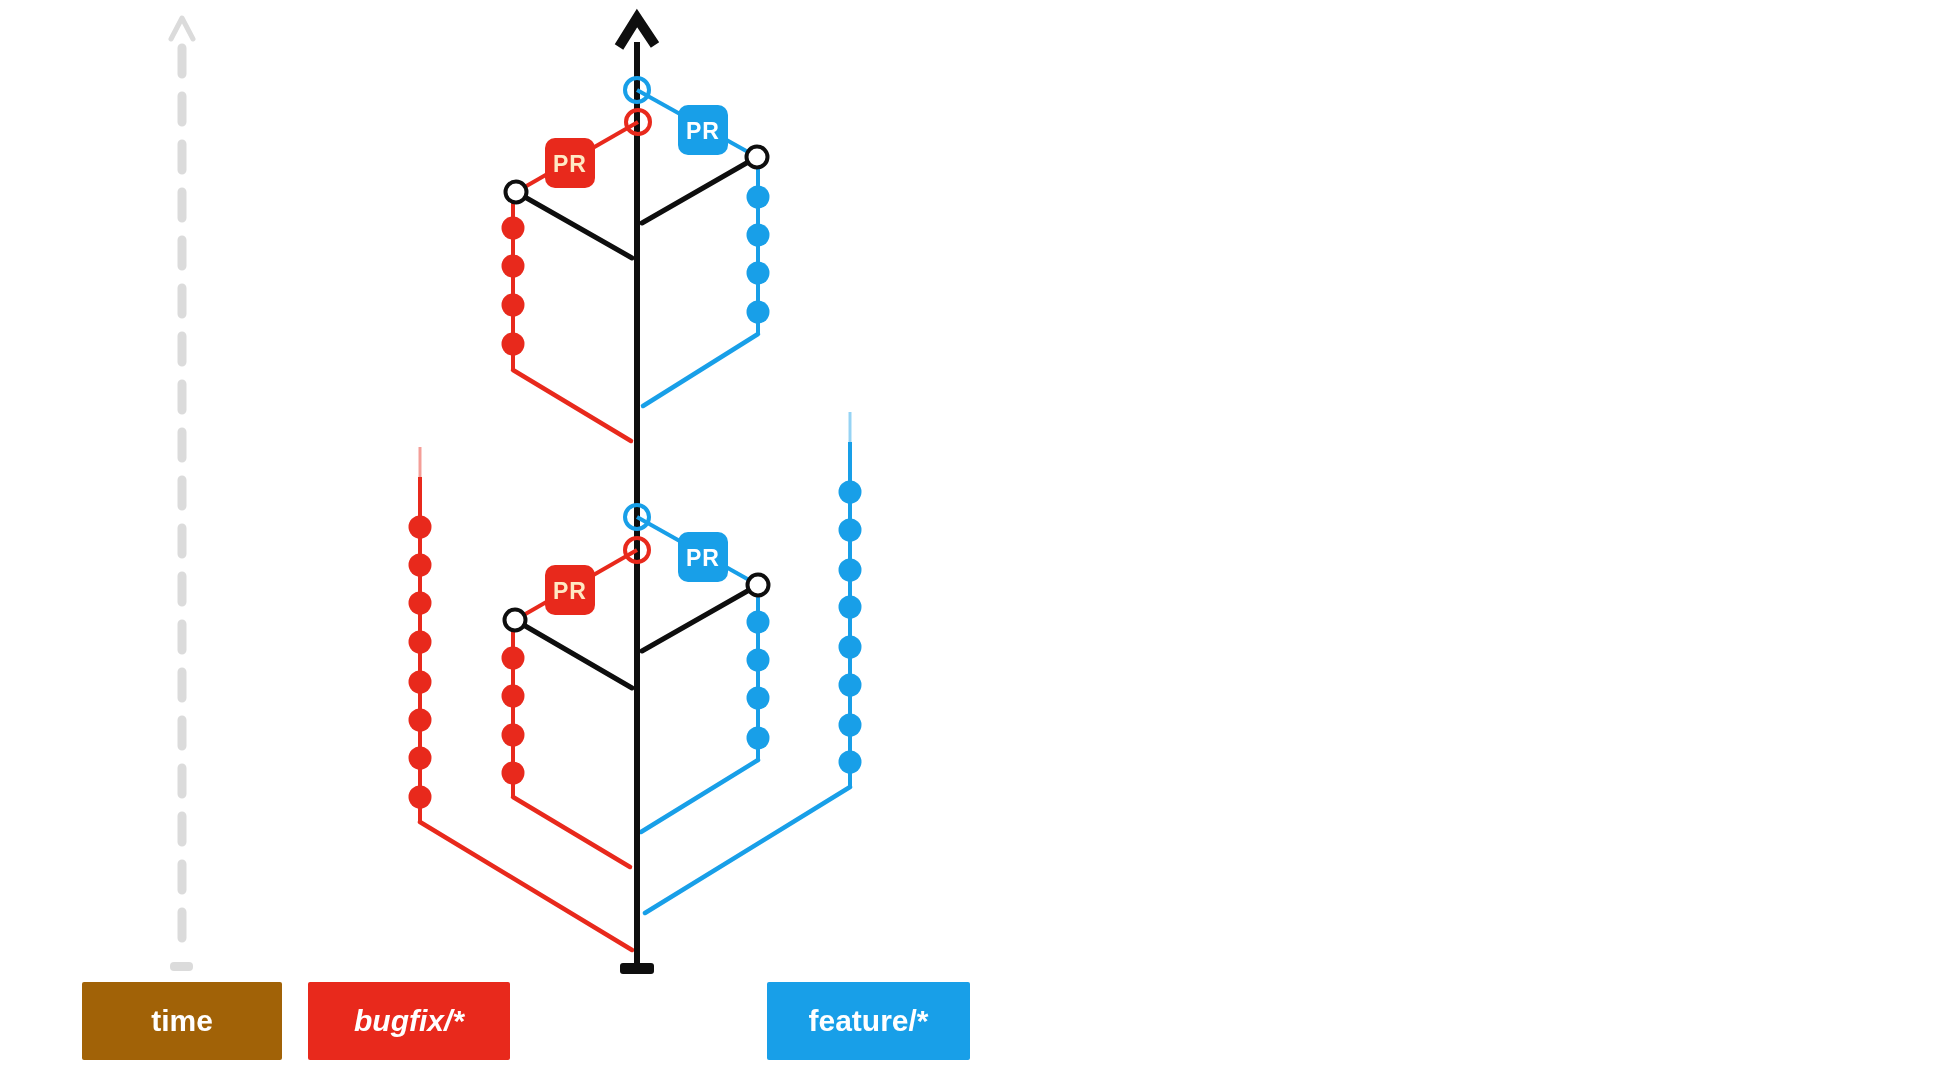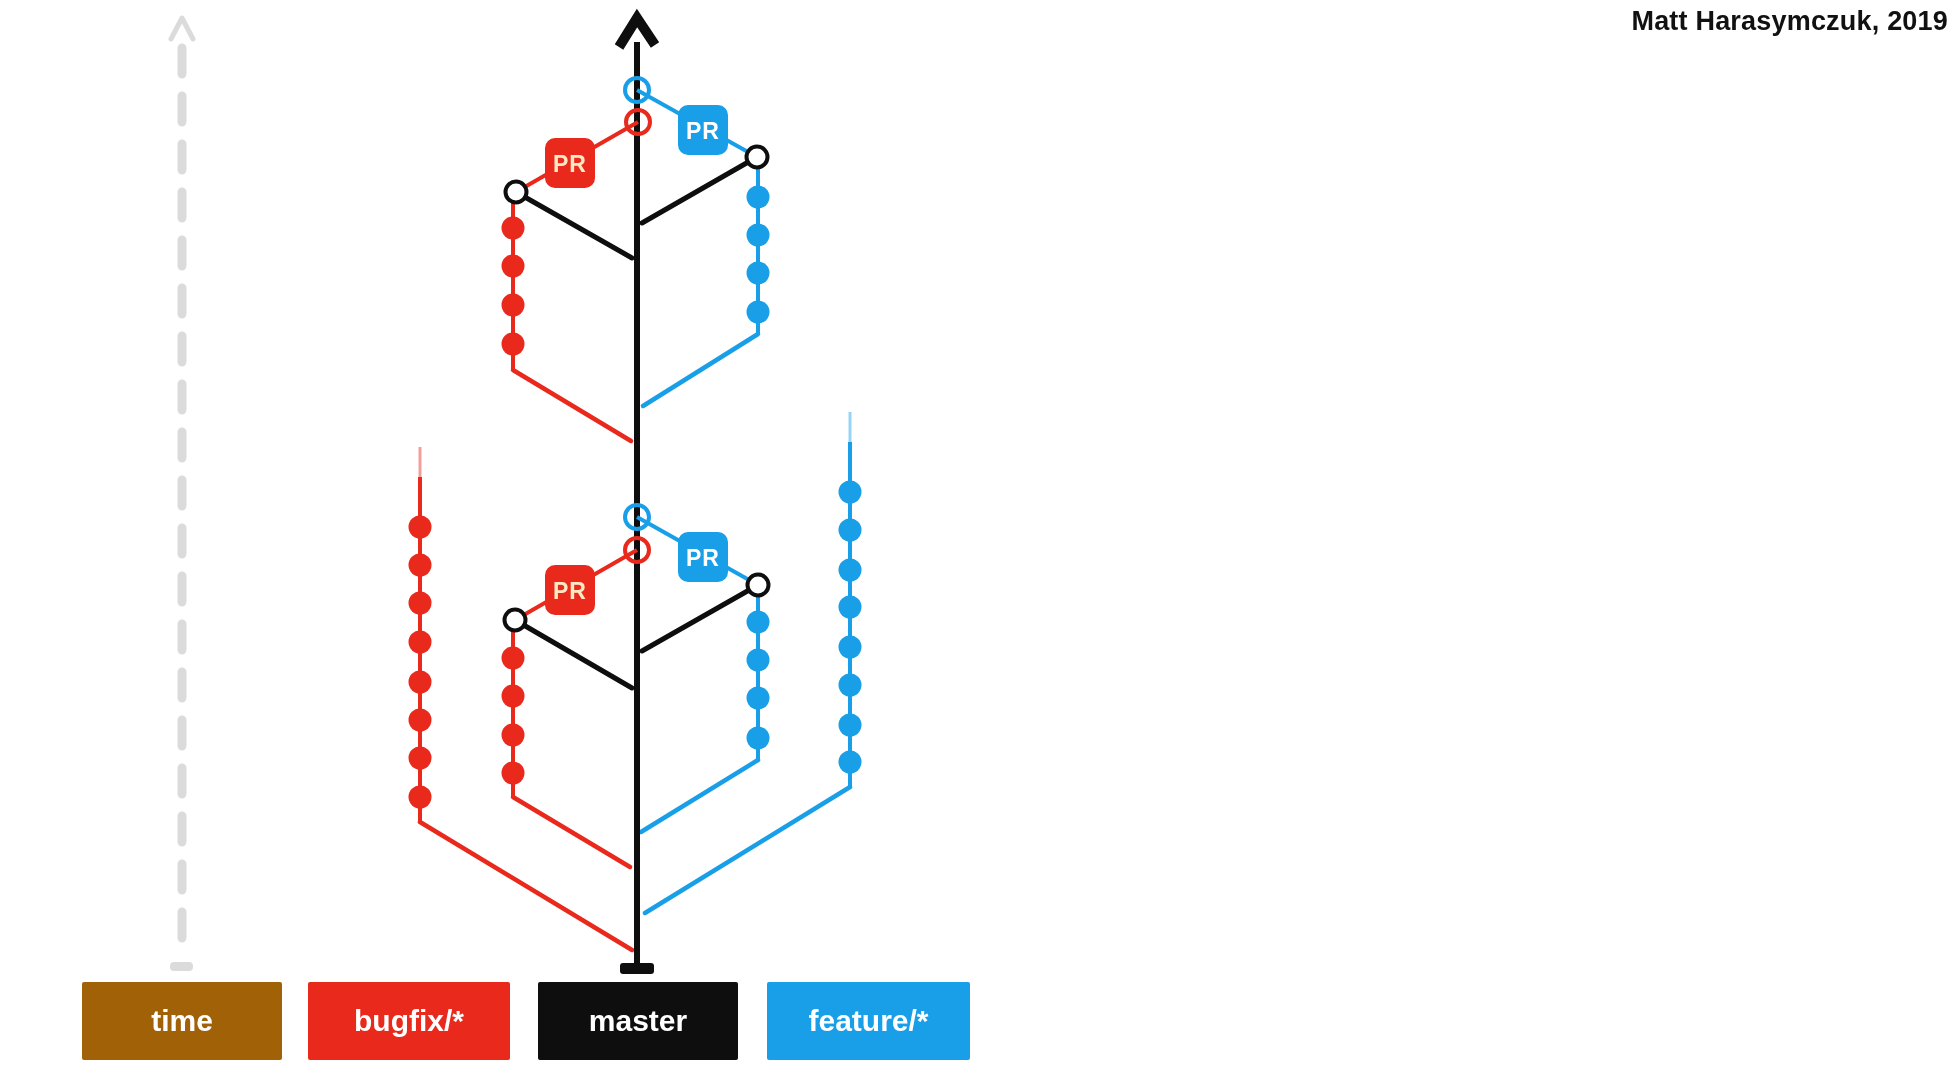--- a/index.html
+++ b/index.html
@@ -107,28 +107,24 @@
       <circle cx="637" cy="550" r="12" fill="none" stroke="#E8291C" stroke-width="4"></circle>
       <rect x="545" y="565" width="50" height="50" rx="10" fill="#E8291C"></rect>
       <text x="570" y="591" text-anchor="middle" dominant-baseline="central" fill="#FFE9C4" font-size="23" letter-spacing="1">PR</text>
       <line x1="758" y1="585" x2="637" y2="517" stroke="#189FE8" stroke-width="4"></line>
       <circle cx="758" cy="585" r="10.5" fill="#ffffff" stroke="#0E0E0E" stroke-width="4"></circle>
       <circle cx="637" cy="517" r="12" fill="none" stroke="#189FE8" stroke-width="4"></circle>
       <rect x="678" y="532" width="50" height="50" rx="10" fill="#189FE8"></rect>
       <text x="703" y="558" text-anchor="middle" dominant-baseline="central" fill="#FFFFFF" font-size="23" letter-spacing="1">PR</text>
     </svg>
 
-  <div class="attribution">Matt Harasymczuk, 2019</div>
 
   <div id="lb-time" class="legend-box" style="background: #a16207; color: rgb(255, 255, 255);">
     <span>time</span>
   </div>
-  <div id="lb-bugfix" class="legend-box" style="background: rgb(232, 41, 28); color: rgb(255, 255, 255);">
+  <div id="lb-bugfix" class="legend-box" style="background: rgb(232, 41, 28); color: rgb(255, 255, 255); font-style: italic;">
     <span>bugfix/*</span>
-  </div>
-  <div id="lb-master" class="legend-box" style="background: rgb(14, 14, 14); color: rgb(255, 255, 255);">
-    <span>master</span>
   </div>
   <div id="lb-feature" class="legend-box" style="background: rgb(24, 159, 232); color: rgb(255, 255, 255); text-align: center;">
     <span>feature/*</span>
   </div>
 
 </div>
 
 </body></html>

